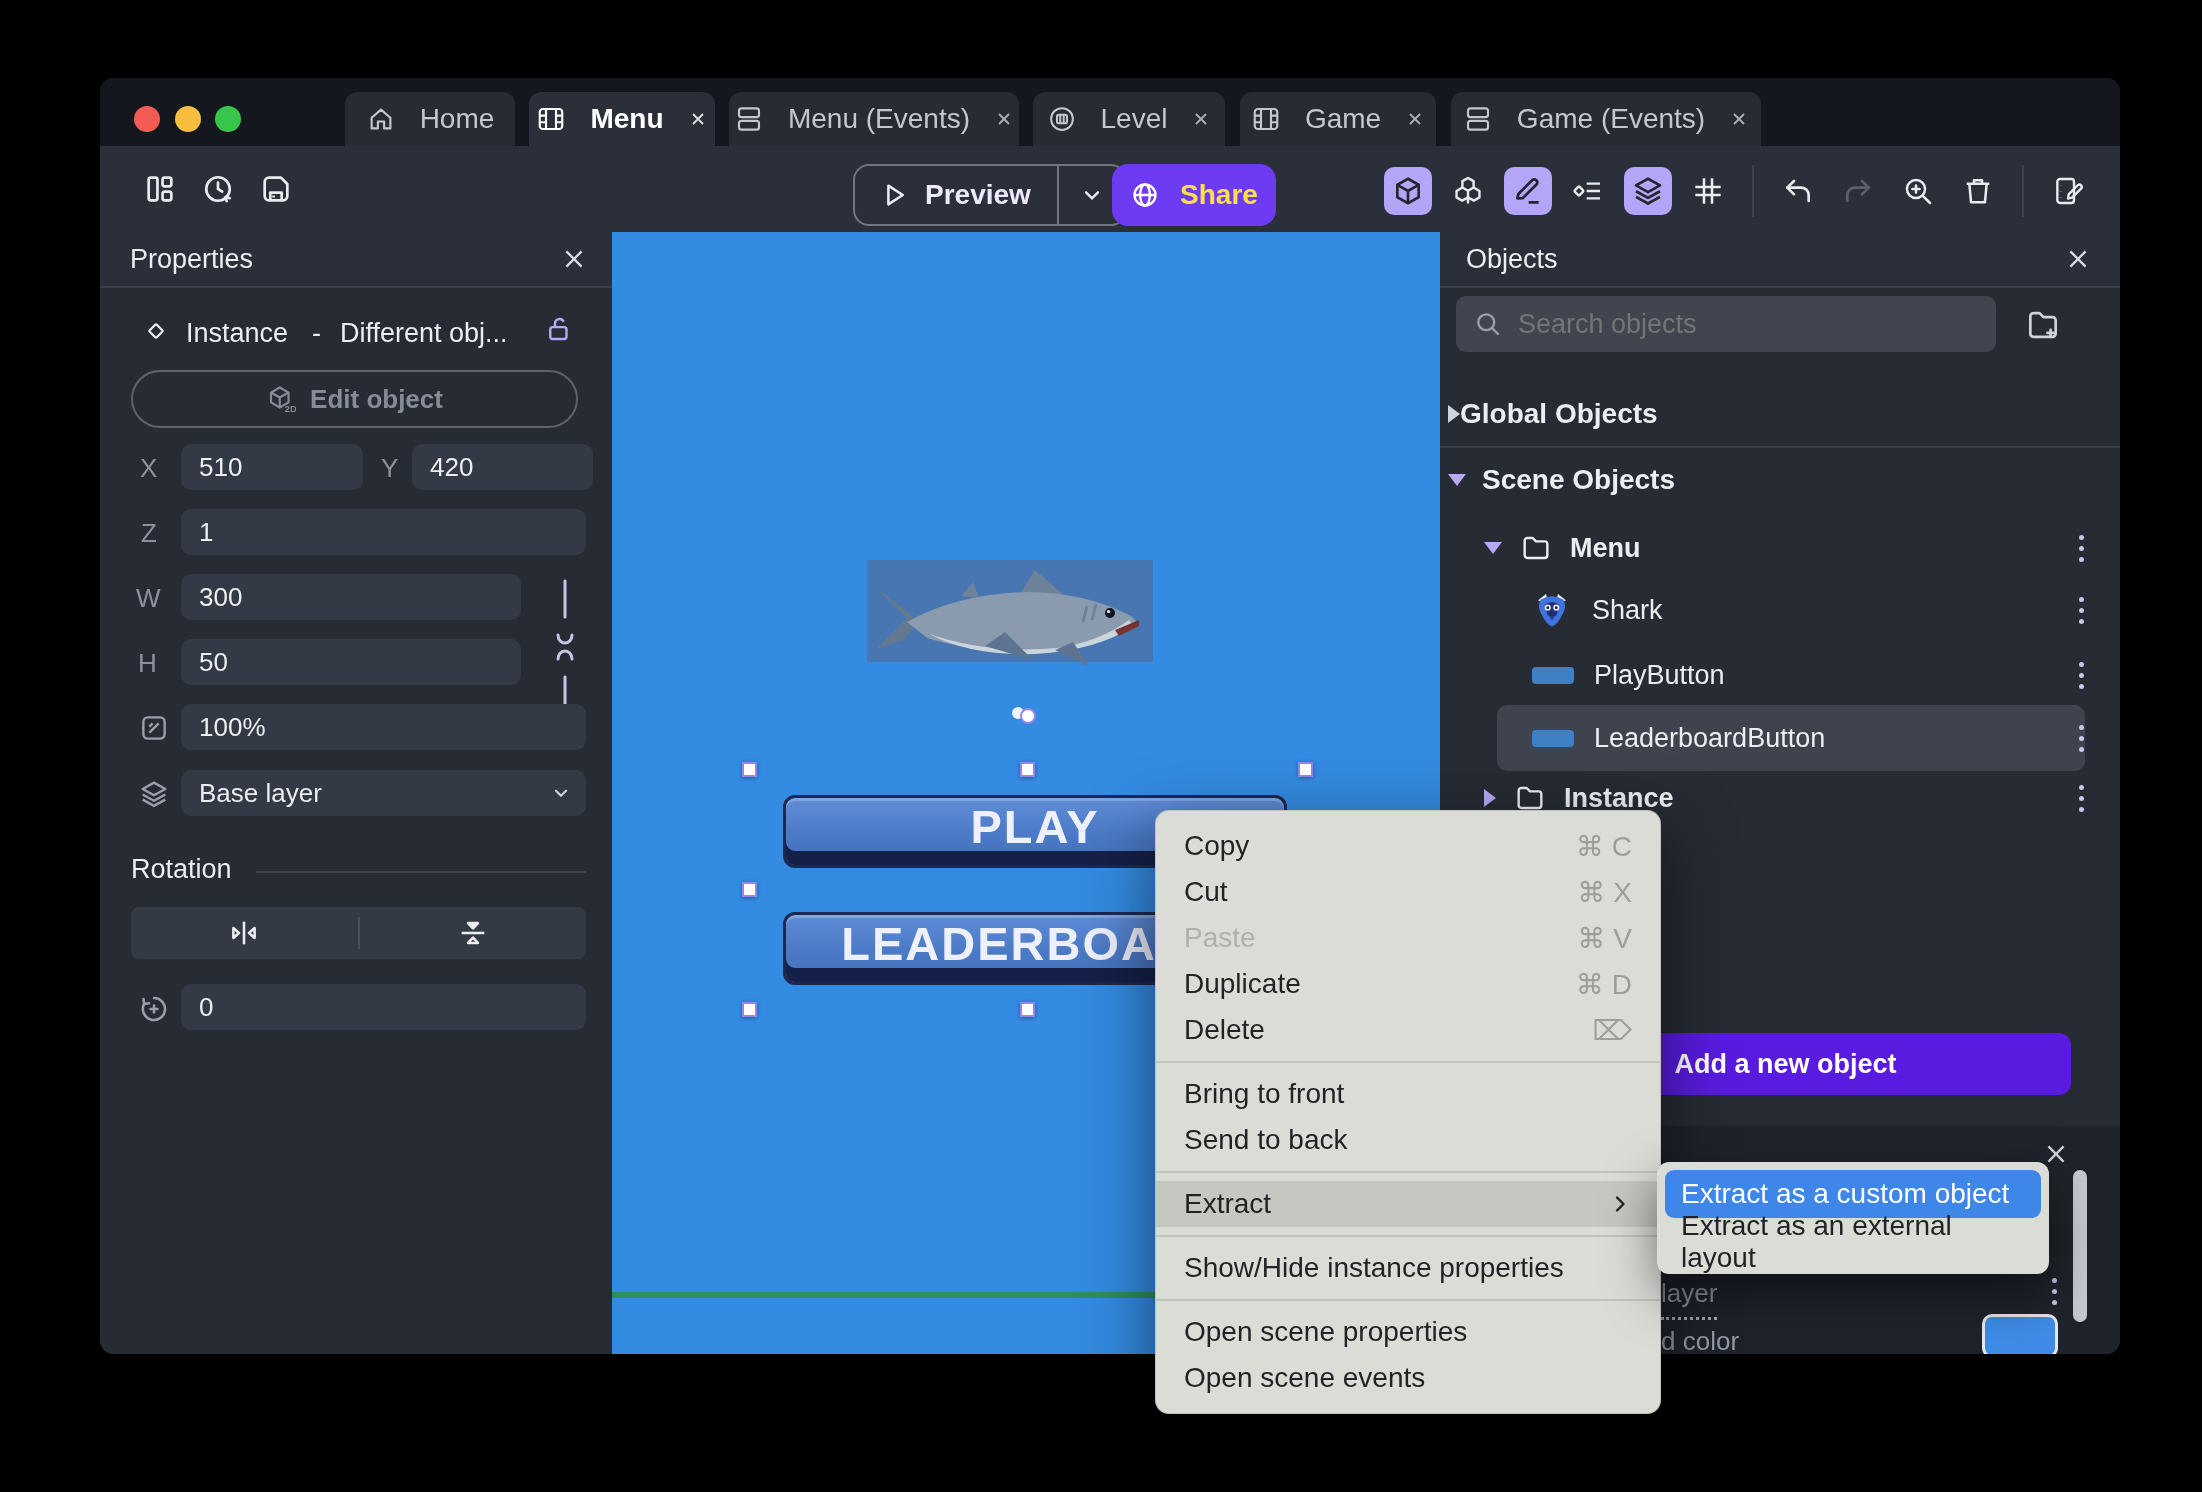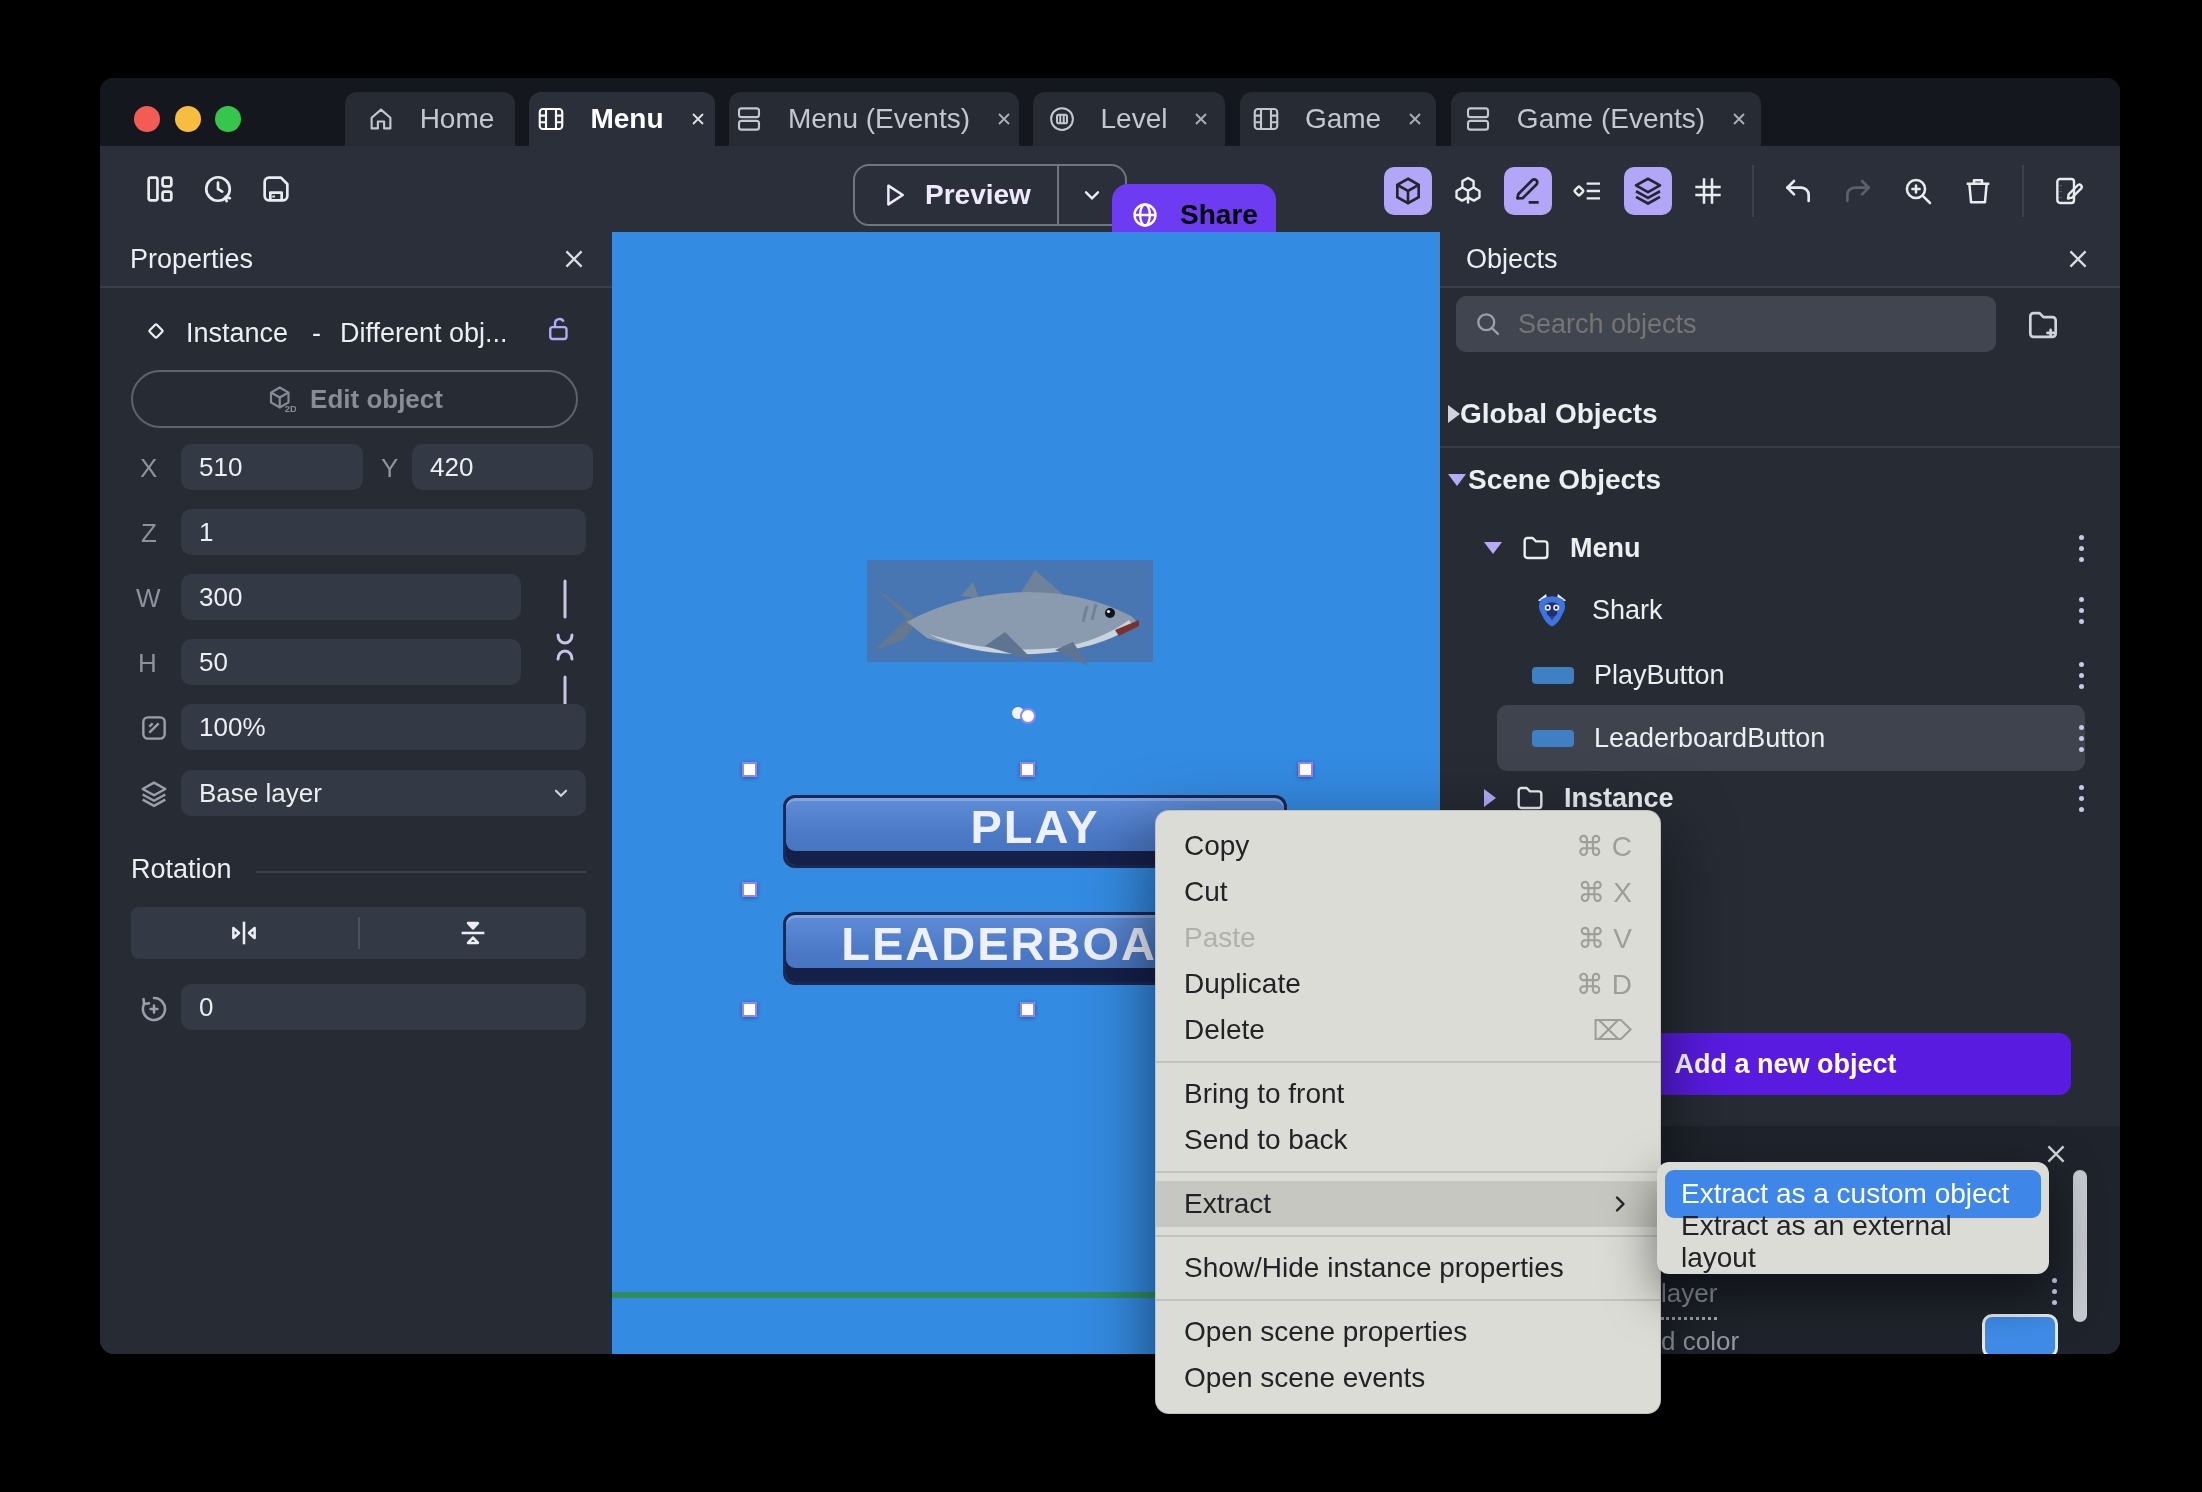--- a/index.html
+++ b/index.html
@@ -25,21 +25,21 @@
   .toolbar { position:absolute; left:0; top:68px; width:100%; height:86px; background:#2a2f39; }
   .tbtn { display:flex; align-items:center; justify-content:center; width:48px; height:48px; border-radius:10px; color:#e9ebef; }
   .tbtn.active { background:#b3a6f8; color:#23262e; }
   .tbtn.dim { color:#5b616c; }
   .tsep { width:2px; height:52px; background:#3c424d; margin:0 8px; }
   .previewbtn { position:absolute; left:753px; top:18px; height:62px; border:2px solid #70757f; border-radius:16px;
                 display:flex; align-items:center; color:#efe9ff; }
   .previewmain { display:flex; align-items:center; gap:16px; padding:0 26px 0 24px; font-size:28px; font-weight:bold;text-align:right; }
   .previewdrop { border-left:2px solid #70757f; padding:0 20px; height:100%; display:flex; align-items:center; }
   .sharebtn { position:absolute; left:1012px; top:18px; width:164px; height:62px; background:#6c3bf2; border-radius:16px;
-              display:flex; align-items:center; justify-content:center; gap:20px; color:#000000; font-size:28px; font-weight:bold;margin-top:20px; }
+              display:flex; align-items:center; justify-content:center; gap:20px; color:#fde047; font-size:28px; font-weight:bold; }
   .righttools { position:absolute; right:28px; top:19px; display:flex; align-items:center; gap:12px; }
   
   .content { position:absolute; left:0; top:154px; width:100%; height:1122px; display:flex; }
   .panel { position:relative; background:#262b34; }
   .phead { position:absolute; left:0; top:0; width:100%; height:56px; background:#2a2f39;
            border-bottom:2px solid #3a3f4a; display:flex; align-items:center; }
   .ptitle { font-size:27px; color:#eceef2; }
   .xclose { color:#d9dce2; display:inline-flex; cursor:pointer; }
   .pl { position:absolute; color:#8d939e; font-size:26px; }
   .pfield { position:absolute; height:46px; background:#333945; border:none; border-radius:10px;
@@ -541,21 +541,21 @@
             </svg>
           </span>
 
         <div class="orow gbold" style="left:8px;top:160px;height:44px;">
           <span class="tri-right gray"></span>
           <span>Global Objects</span>
         </div>
 
         <div class="abs" style="left:0;top:214px;width:100%;height:2px;background:#383d47"></div>
 
-        <div class="orow gbold" style="left:8px;top:226px;height:44px;gap:2px">
+        <div class="orow gbold" style="left:8px;top:226px;height:44px;gap:16px">
           <span class="tri-down"></span>
           <span>Scene Objects</span>
         </div>
 
         <div class="orow" style="left:44px;top:292px;height:48px;gap:18px;width:600px">
           <span class="tri-down"></span>
           <span>
               <svg width="32" height="32" viewBox="0 0 24 24" fill="none" stroke="#eceef2" stroke-width="1.8" stroke-linejoin="round">
                 <path d="M3.5 6.5 a2 2 0 0 1 2-2 h4 L12 7 H18.5 a2 2 0 0 1 2 2 v8.5 a2 2 0 0 1-2 2 H5.5 a2 2 0 0 1-2-2 Z"></path>
               </svg>

